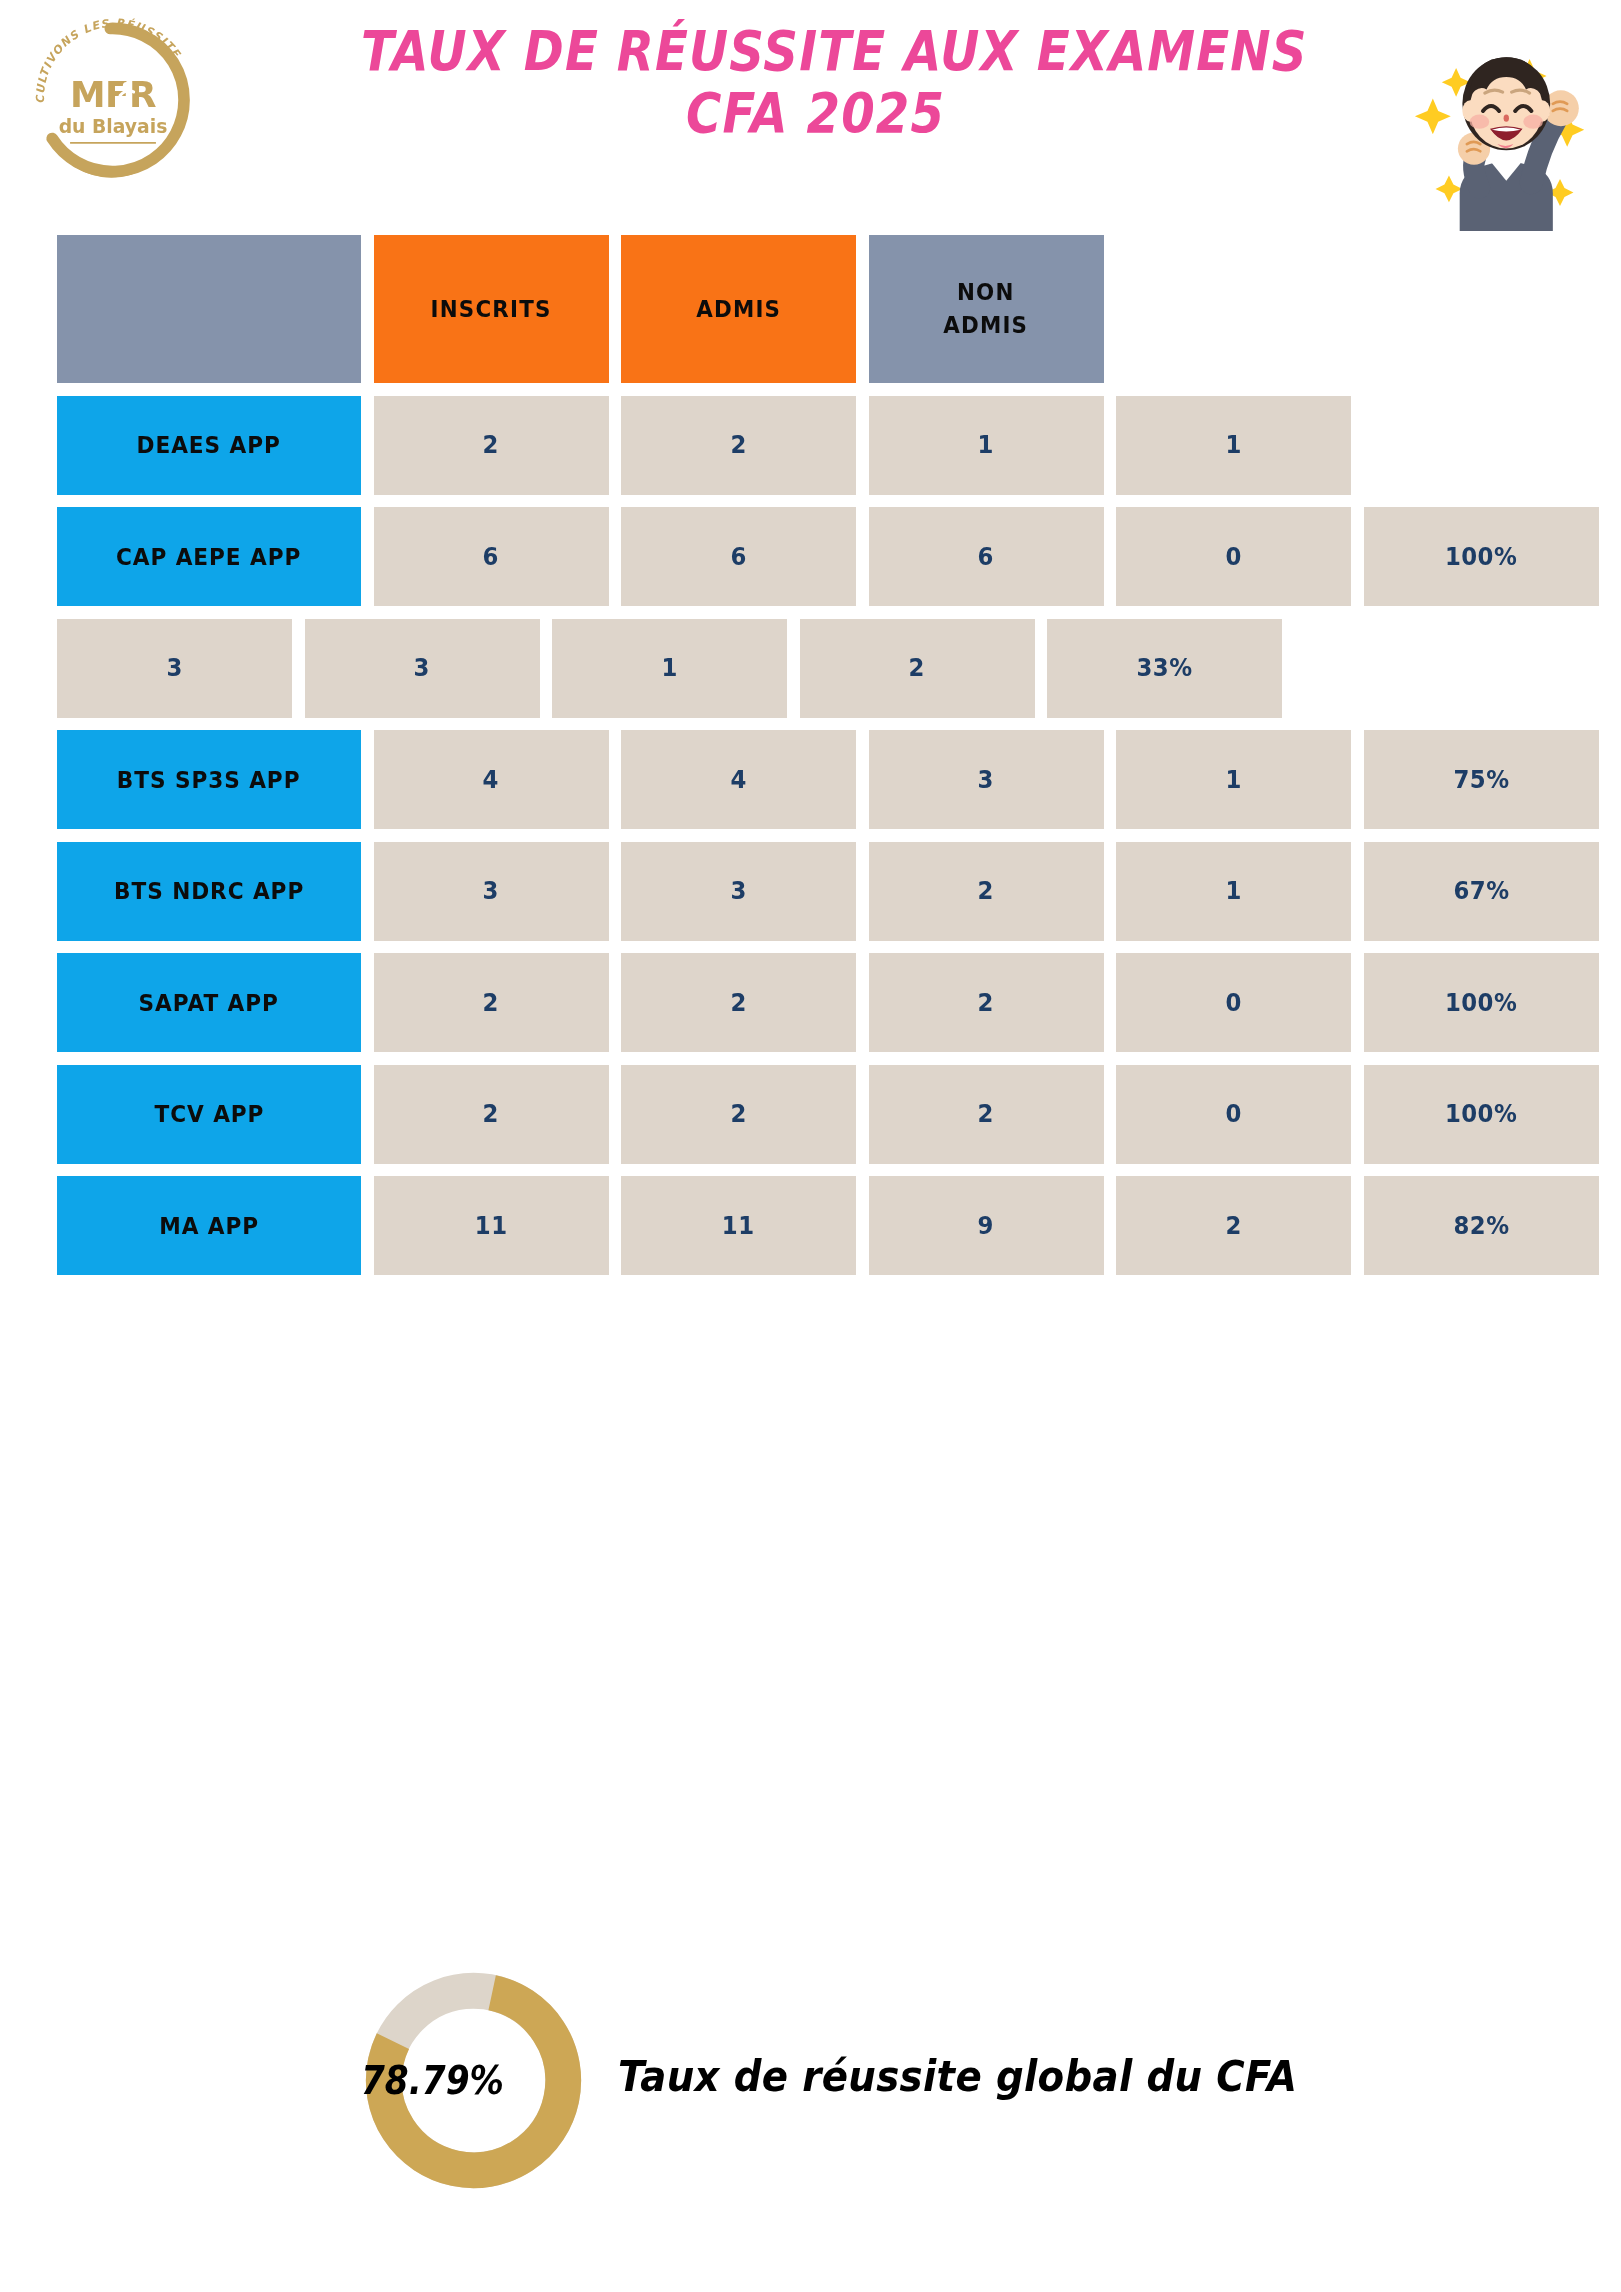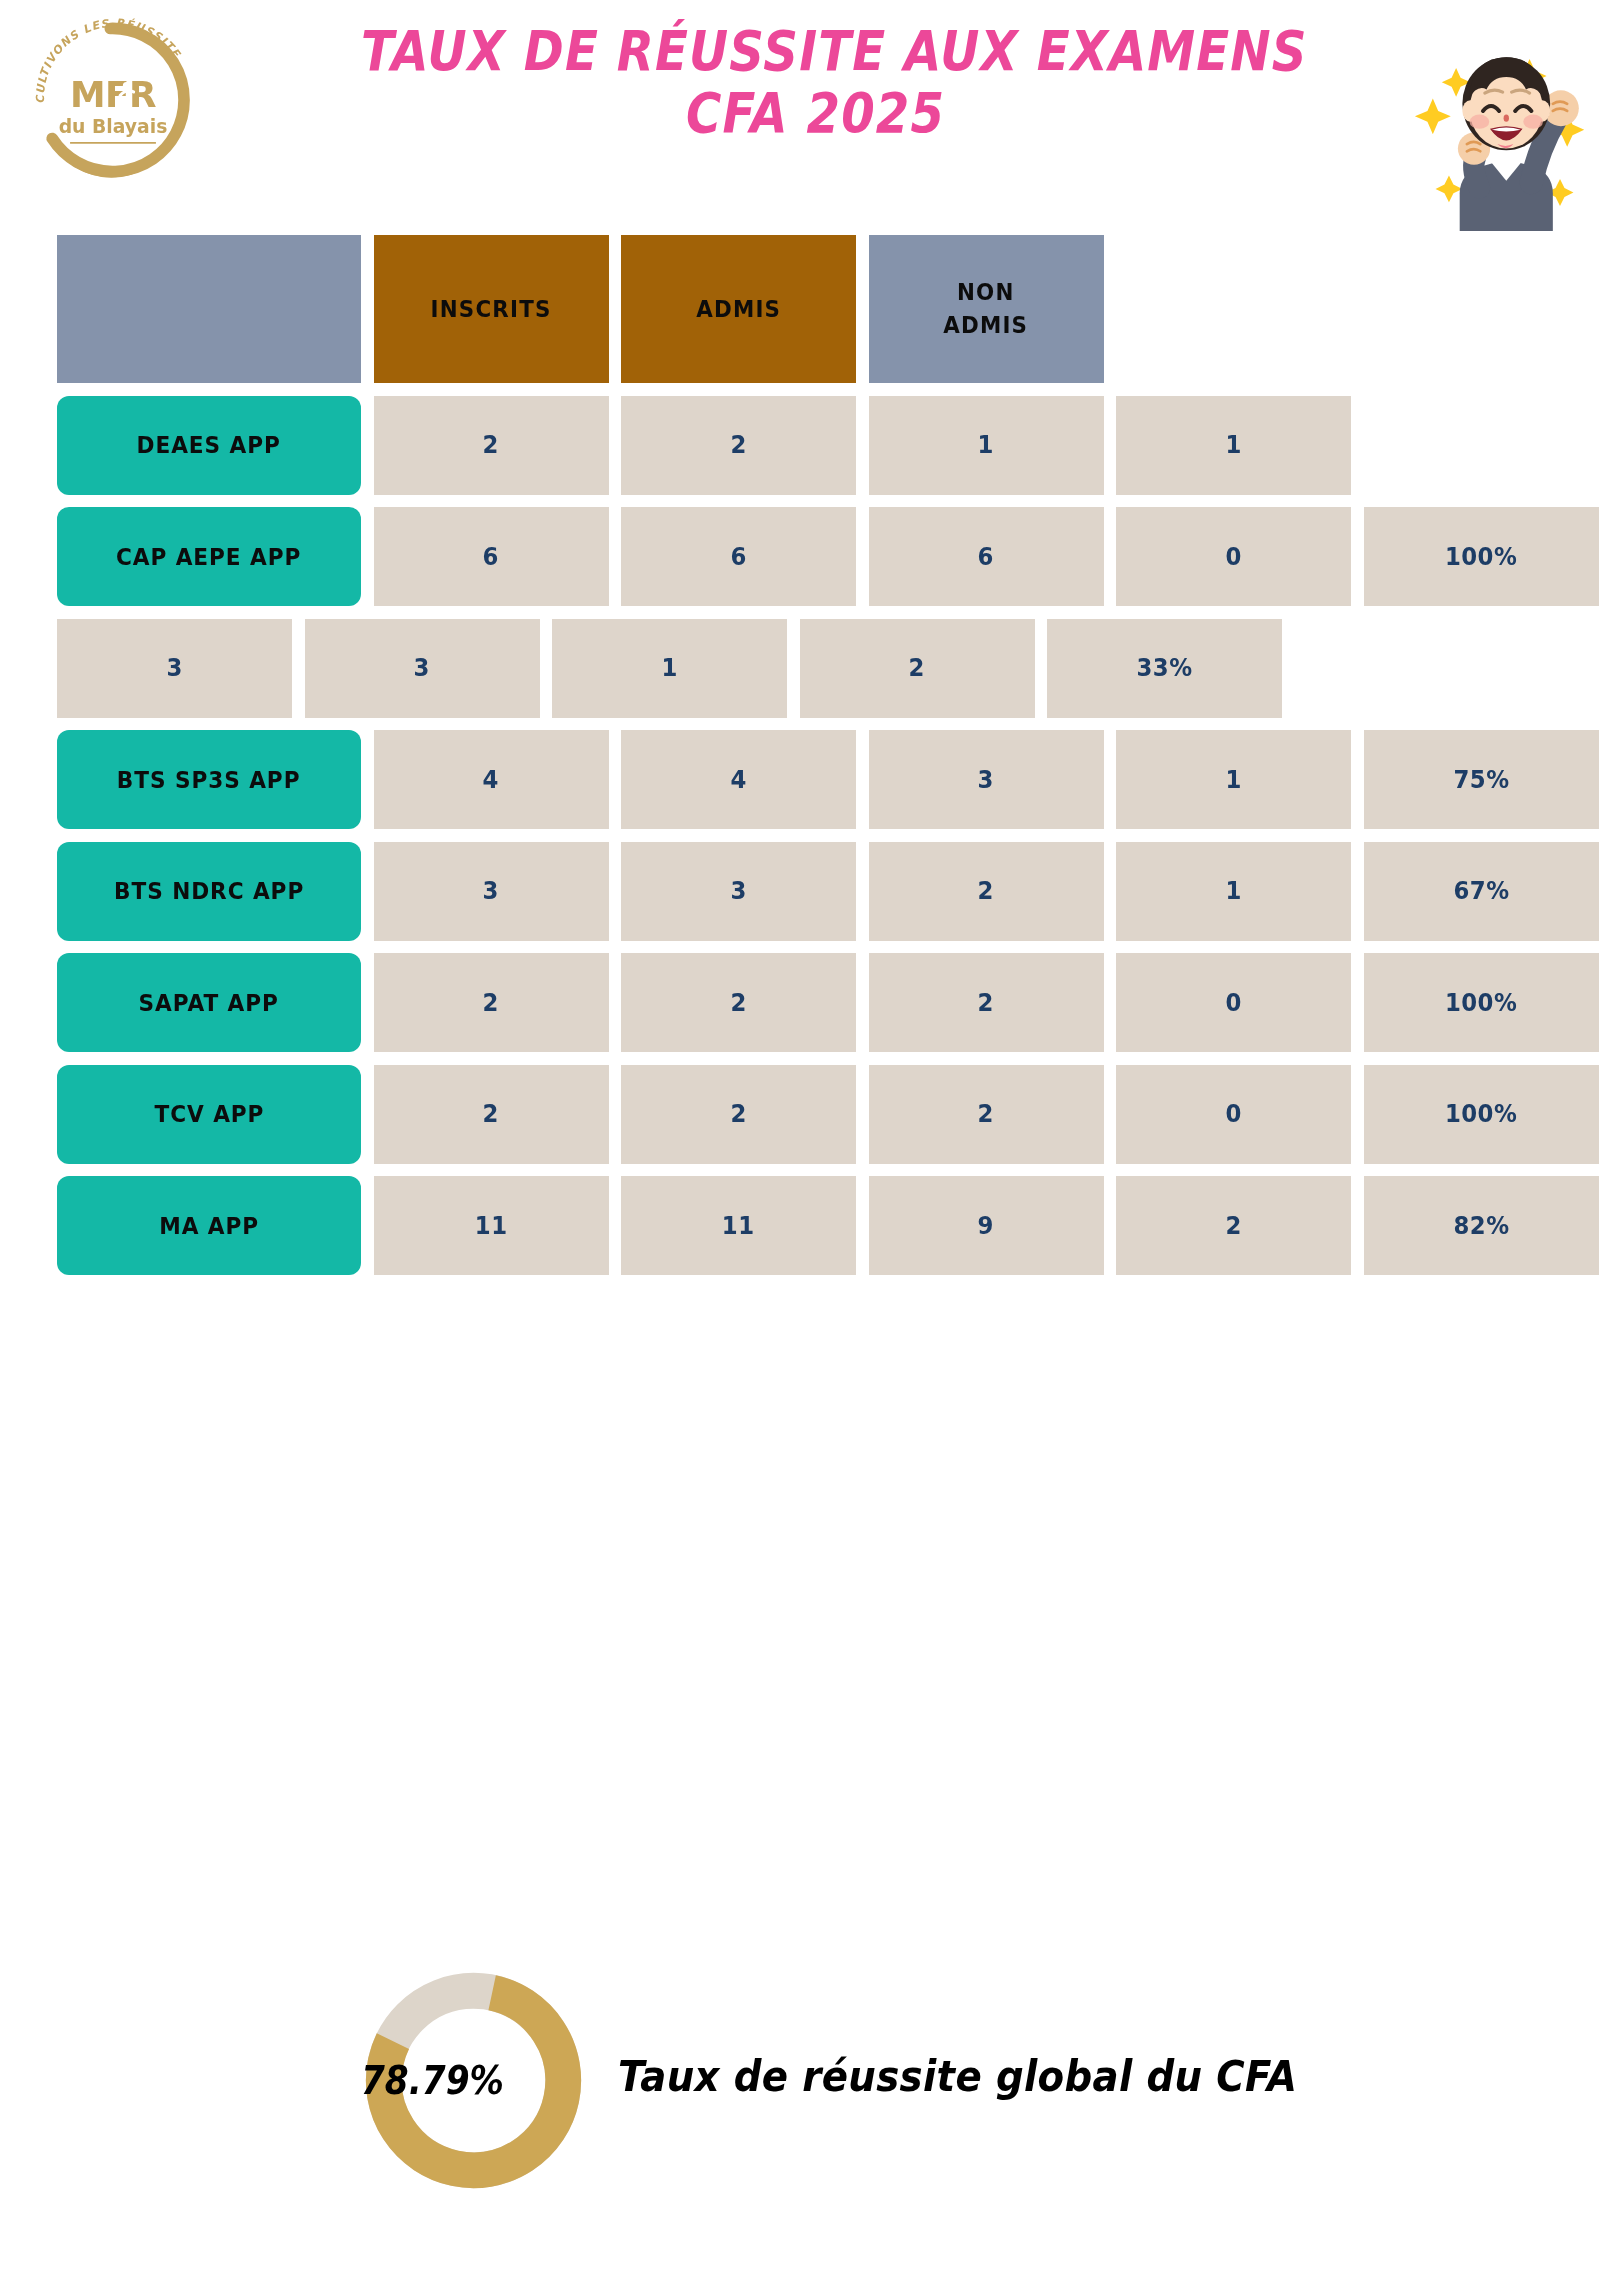--- a/index.html
+++ b/index.html
@@ -57,35 +57,35 @@
     text-align:center;
     box-sizing:border-box;
   }
   .c-label{width:304px;flex:0 0 304px;}
   .c-data {width:235px;flex:0 0 235px;}
 
   
   .row-head{height:148px;}
   .row-head .cell{height:148px;}
   .hd-dark  {background:#8593ab;}
-  .hd-light {background:#a16207;}
+  .hd-light {background:#f97316;}
   .hd-txt{
     font-family:"DejaVu Sans", sans-serif;
     font-weight:700;
     font-size:23px;
     letter-spacing:1.3px;
     color:#0c0c0c;
     line-height:1.42;
     transform:scaleX(0.93);
   }
 
   
   .row-body{height:99px;}
   .row-body .cell{height:99px;}
-  .bd-label{background:#14b8a6;border-radius:12px;}
+  .bd-label{background:#0ea5e9;}
   .bd-data {background:#ded5cb;}
   .lbl-txt{
     font-family:"DejaVu Sans", sans-serif;
     font-weight:700;
     font-size:23px;
     letter-spacing:1px;
     color:#0c0c0c;
     transform:scaleX(0.94);
   }
   .num-txt{

